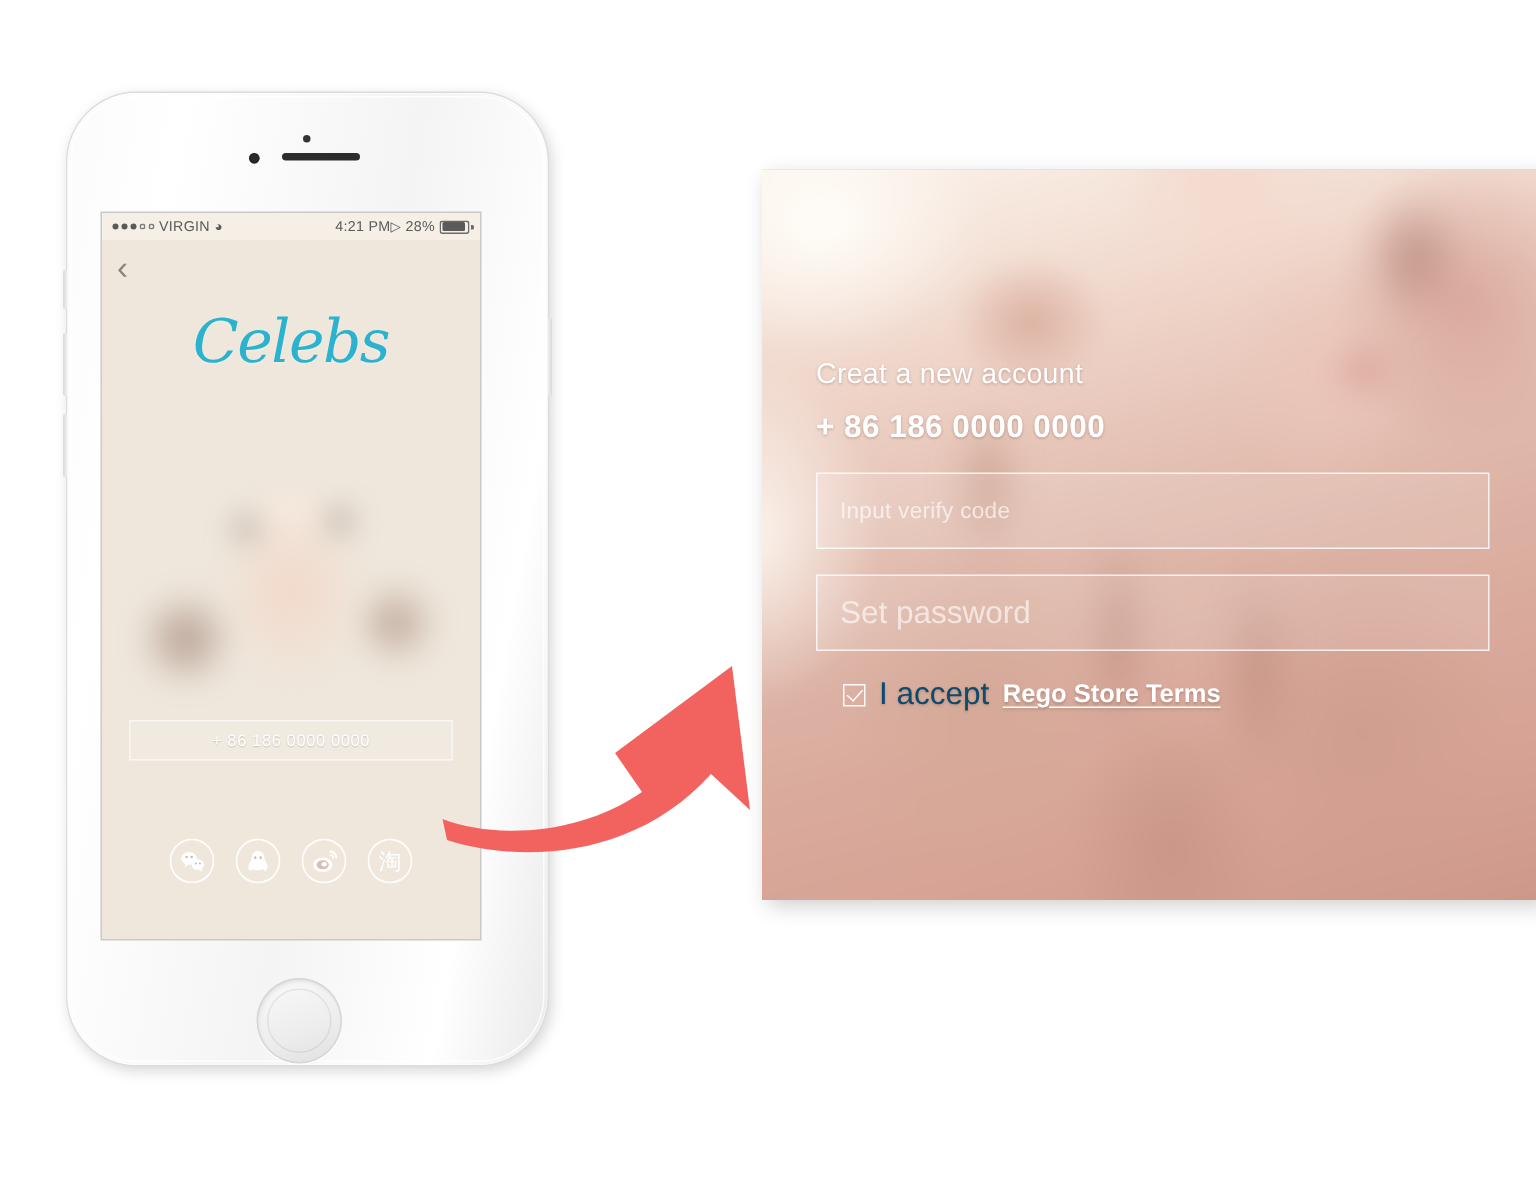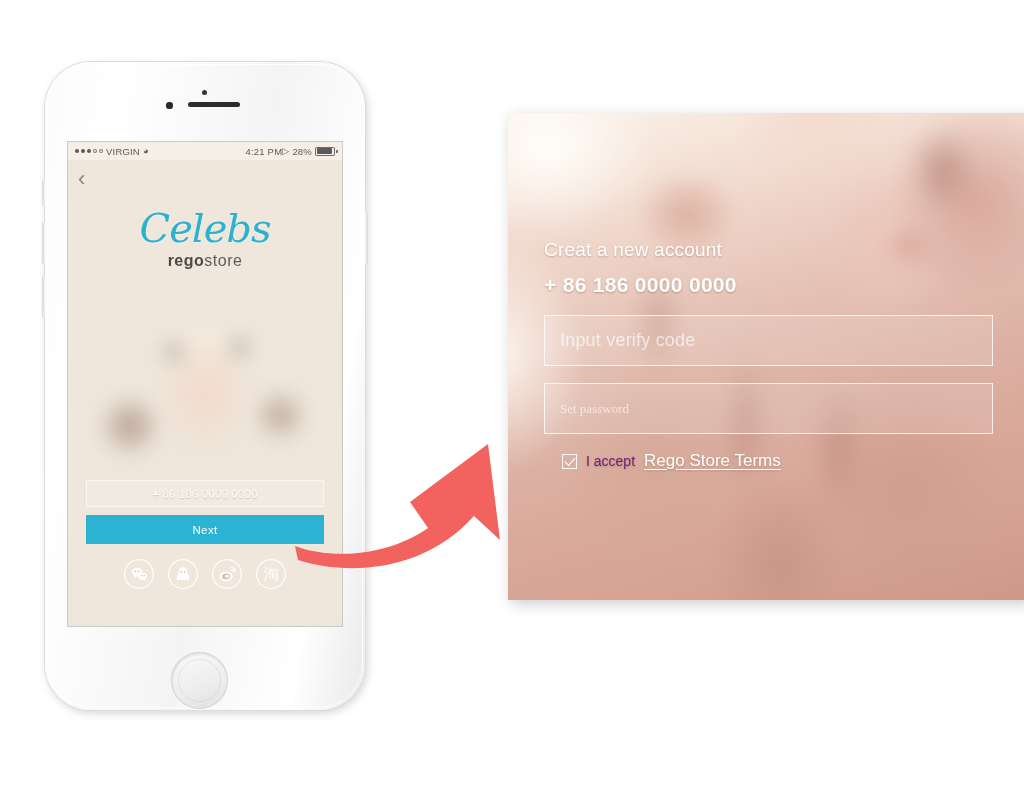--- a/index.html
+++ b/index.html
@@ -58,21 +58,21 @@
   .phone-speaker {
     position:absolute;
     left: 143px; top: 40px;
     width: 52px; height: 5px;
     border-radius: 3px;
     background: #2c2c2c;
   }
   .phone-screen {
     position: absolute;
     left: 23px; top: 80px;
-    width: 274px; height: 484px;
+    width: 252px; height: 484px;
     overflow: hidden;
     background: #efe7dc;
     box-shadow: 0 0 0 1px #c9c9c9;
   }
   .phone-home {
     position: absolute;
     left: 126px; top: 590px;
     width: 57px; height: 57px;
     border-radius: 50%;
     background: linear-gradient(160deg,#fafafa,#ededed 60%,#e0e0e0);
@@ -311,21 +311,21 @@
   .sp-row {
     display:flex; gap: 12px; margin-bottom: 17px;
   }
   .sp-input {
     flex: 1;
     height: 51px;
     box-sizing: border-box;
     border: 1px solid rgba(255,255,255,.80);
     background: rgba(255,255,255,.13);
     color: #ffffff;
-    font-size: 18px;
+    font-size: 15px;
     font-family: "Liberation Sans", sans-serif;
     padding: 0 15px;
     outline: none;
     letter-spacing:.2px;
   }
   .sp-input::placeholder { color: rgba(255,255,255,.66); }
   .sp-send {
     width: 145px;
     height: 51px;
     box-sizing:border-box;
@@ -337,22 +337,22 @@
     cursor:pointer;
     letter-spacing: .1px;
   }
   .sp-input-full {
     width: 100%;
     height: 51px;
     box-sizing:border-box;
     border: 1px solid rgba(255,255,255,.80);
     background: rgba(255,255,255,.13);
     color: #ffffff;
-    font-size: 13px;
-    font-family:Liberation Serif, serif;
+    font-size: 21px;
+    font-family:Liberation Sans, sans-serif;
     padding: 0 15px;
     outline:none;
     margin-bottom: 17px;
   }
   .sp-input-full::placeholder { color: rgba(255,255,255,.62); }
 
   .sp-terms {
     display:flex; align-items:center; gap: 9px;
     margin-bottom: 18px;
     padding-left: 18px;
@@ -366,25 +366,25 @@
   }
   .cbx::after {
     content:"";
     position:absolute; left: 3.6px; top: .4px;
     width: 4.5px; height: 9px;
     border: solid #ffffff;
     border-width: 0 1.6px 1.6px 0;
     transform: rotate(42deg);
   }
   .sp-terms-text {
-    font-size: 14px; color:#701a75;
+    font-size: 21px; color:#0c4a6e;
     text-shadow: 0 1px 2px rgba(80,50,40,.28);
   }
   .sp-terms-link {
-    font-size: 17px; font-weight:400; color:#ffffff;
+    font-size: 17px; font-weight:700; color:#ffffff;
     text-decoration: underline;
     text-underline-offset: 3px;
     cursor:pointer;
     text-shadow: 0 1px 2px rgba(80,50,40,.28);
   }
   .sp-submit {
     width: 100%;
     height: 52px;
     border: none;
     background: #29b4d6;
@@ -429,27 +429,23 @@
         <span style="font-size:9px;">▷</span>
         <span>28%</span>
         <span class="sb-batt"></span>
       </div>
     </div>
 
     <div class="back-chevron">‹</div>
 
     <div class="brand-wrap">
       <div class="brand-celebs">Celebs</div>
-      <div class="brand-rego">
-        <b>rego</b><span>store</span>
-      </div>
     </div>
 
     <div class="ph-field">+ 86 186 0000 0000</div>
-    <div class="ph-next">Next</div>
 
     <div class="ph-socials">
       <div class="soc">
         <svg width="19" height="19" viewBox="0 0 24 24" aria-hidden="true">
           <ellipse cx="9" cy="9.2" rx="6.6" ry="5.4" fill="#fff"></ellipse>
           <polygon points="6,13.4 5.2,16.6 8.3,14.6" fill="#fff"></polygon>
           <ellipse cx="6.8" cy="8" rx="1" ry="1" fill="#cbb6ae"></ellipse>
           <ellipse cx="11.1" cy="8" rx="1" ry="1" fill="#cbb6ae"></ellipse>
           <ellipse cx="16.2" cy="14.4" rx="5.3" ry="4.4" fill="#fff"></ellipse>
           <polygon points="19.4,17.9 20.2,20.6 17.3,18.9" fill="#fff"></polygon>

